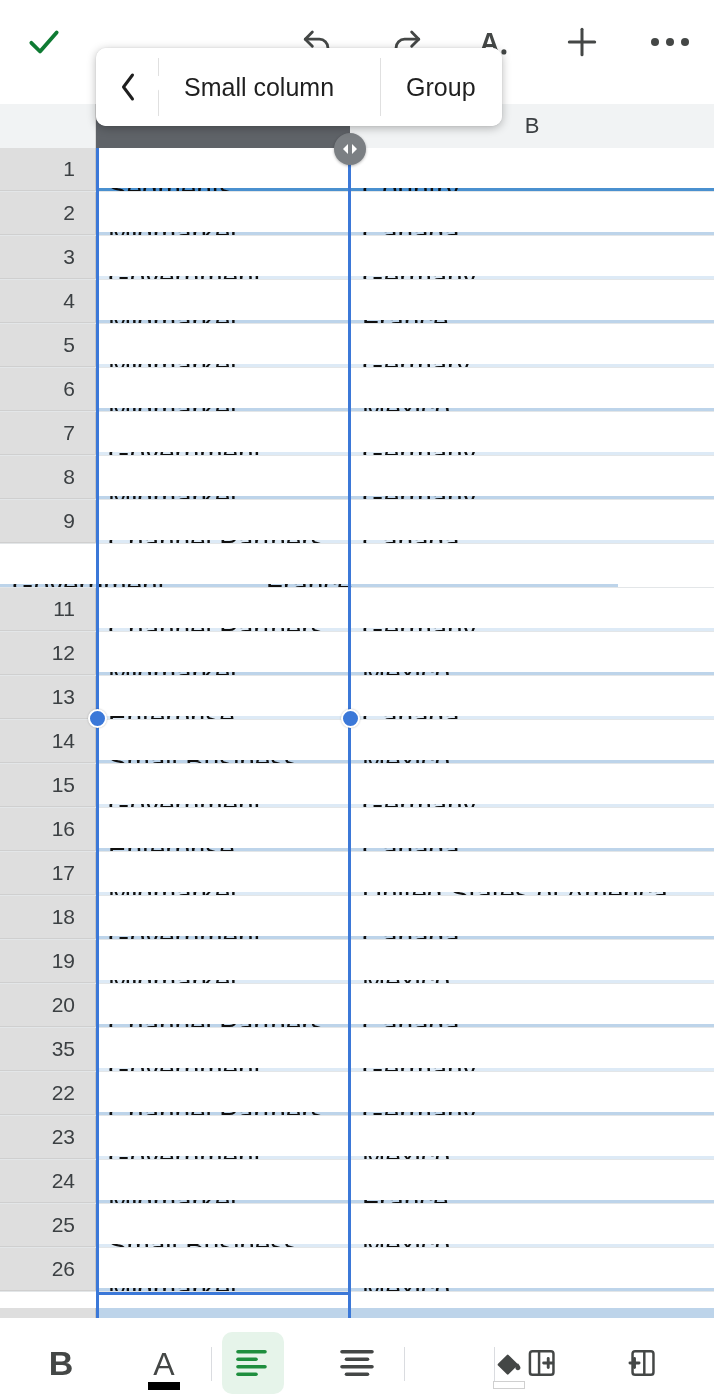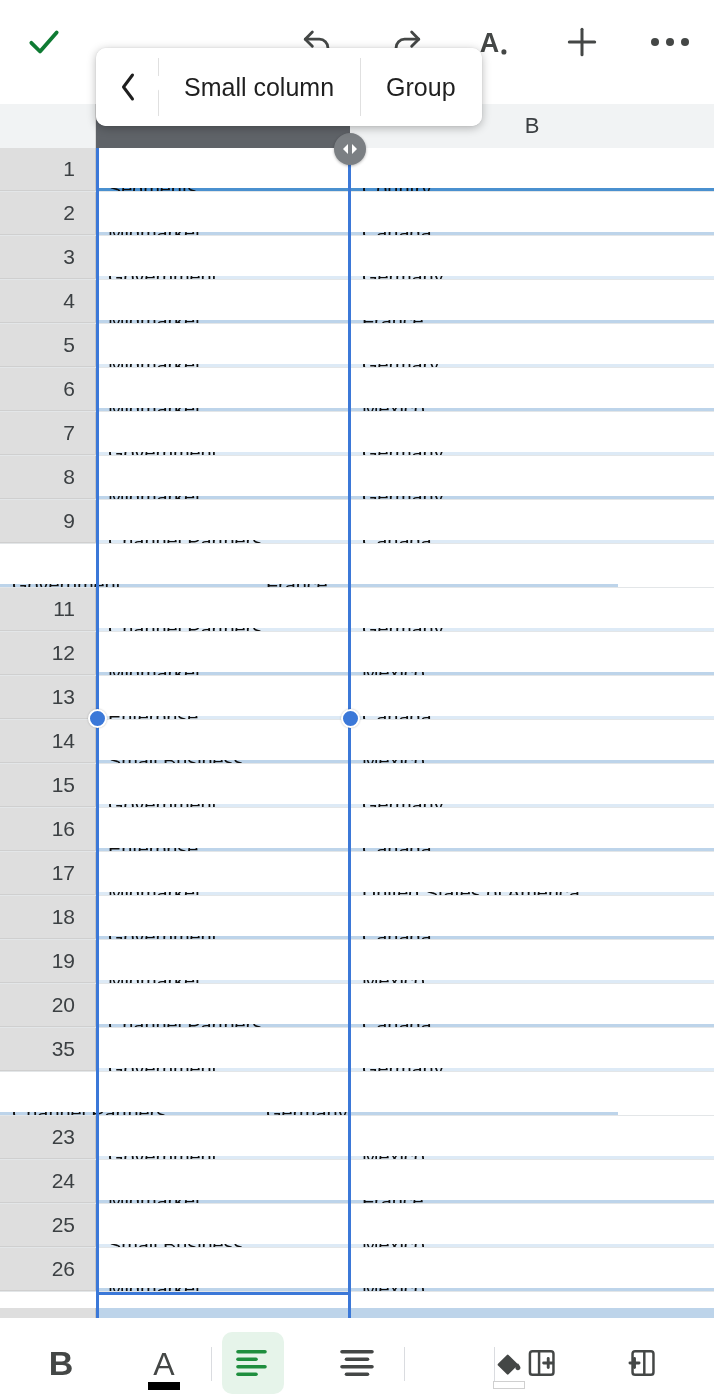--- a/index.html
+++ b/index.html
@@ -59,21 +59,21 @@
     position: relative;
     background: #fff;
   }
   .popup-item + .popup-item::before {
     content: "";
     position: absolute; left: 0; top: 10px; bottom: 10px;
     width: 1px; background: #e0e0e0;
   }
   .popup-item.back { padding: 0 20px 0 22px; }
   .popup-item.first { border-radius: 10px 0 0 10px; }
-  .popup-item.last  { border-radius: 0 10px 10px 0; }
+  .popup-item.last  { border-radius: 0 10px 10px 0; margin-left: 20px; }
   .popup-tail {
     position: absolute;
     left: 146px; top: 76px;
     width: 0; height: 0;
     border-left: 16px solid transparent;
     border-right: 16px solid transparent;
     border-top: 18px solid #ffffff;
     z-index: 21;
   }
 
@@ -136,21 +136,21 @@
     border-right: 1px solid #c6c6c6;
     border-bottom: 1px solid #cfcfcf;
     display: flex; align-items: center; justify-content: flex-end;
     padding-right: 20px;
     font-size: 21px;
     color: #3c4043;
   }
   .cell {
     display: flex; align-items: center;
     padding-left: 12px;
-    font-size: 20px;
+    font-size: 28px;
     color: #101010;
     letter-spacing: -0.1px;
     overflow: hidden; white-space: nowrap; margin-top: 40px;
   }
   .cell.col-a { width: 254px; min-width: 254px; }
   .cell.col-b { width: 364px; min-width: 364px; }
 
   
   .row.header .cell { background: #4a90cf; color: #0d0d0d; }
   .row.header .cell.col-a { background: #4a90cf; }
@@ -416,20 +416,21 @@
           <div class="rowhead">20</div>
           <div class="cell col-a">Channel Partners</div>
           <div class="cell col-b">Canada</div>
         </div>
         <div class="row band-light">
           <div class="rowhead">35</div>
           <div class="cell col-a">Government</div>
           <div class="cell col-b">Germany</div>
         </div>
         <div class="row band-dark">
+          <div class="rowhead">22</div>
           <div class="cell col-a">Channel Partners</div>
           <div class="cell col-b">Germany</div>
         </div>
         <div class="row band-light">
           <div class="rowhead">23</div>
           <div class="cell col-a">Government</div>
           <div class="cell col-b">Mexico</div>
         </div>
         <div class="row band-dark">
           <div class="rowhead">24</div>

